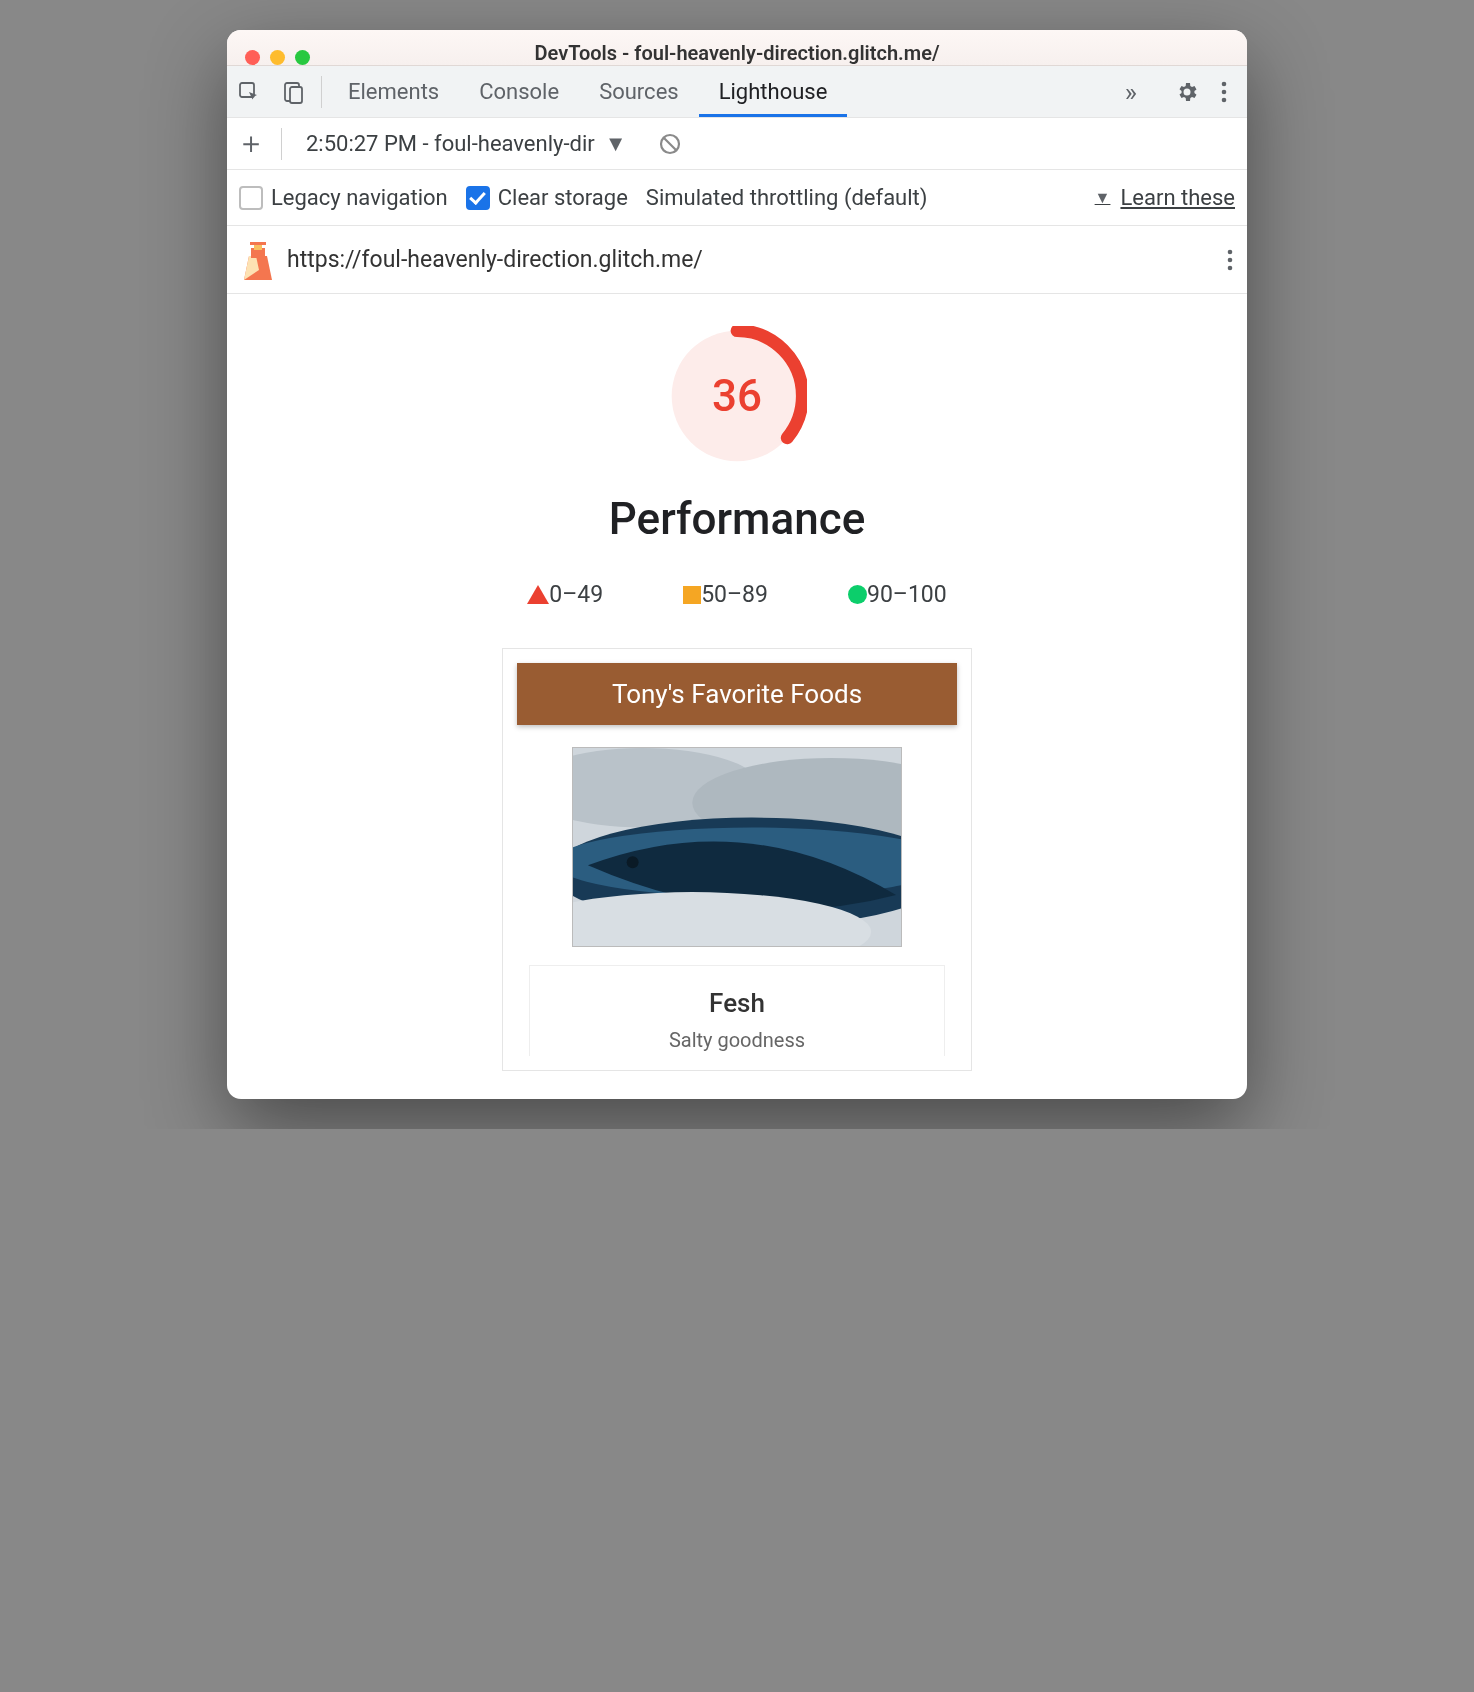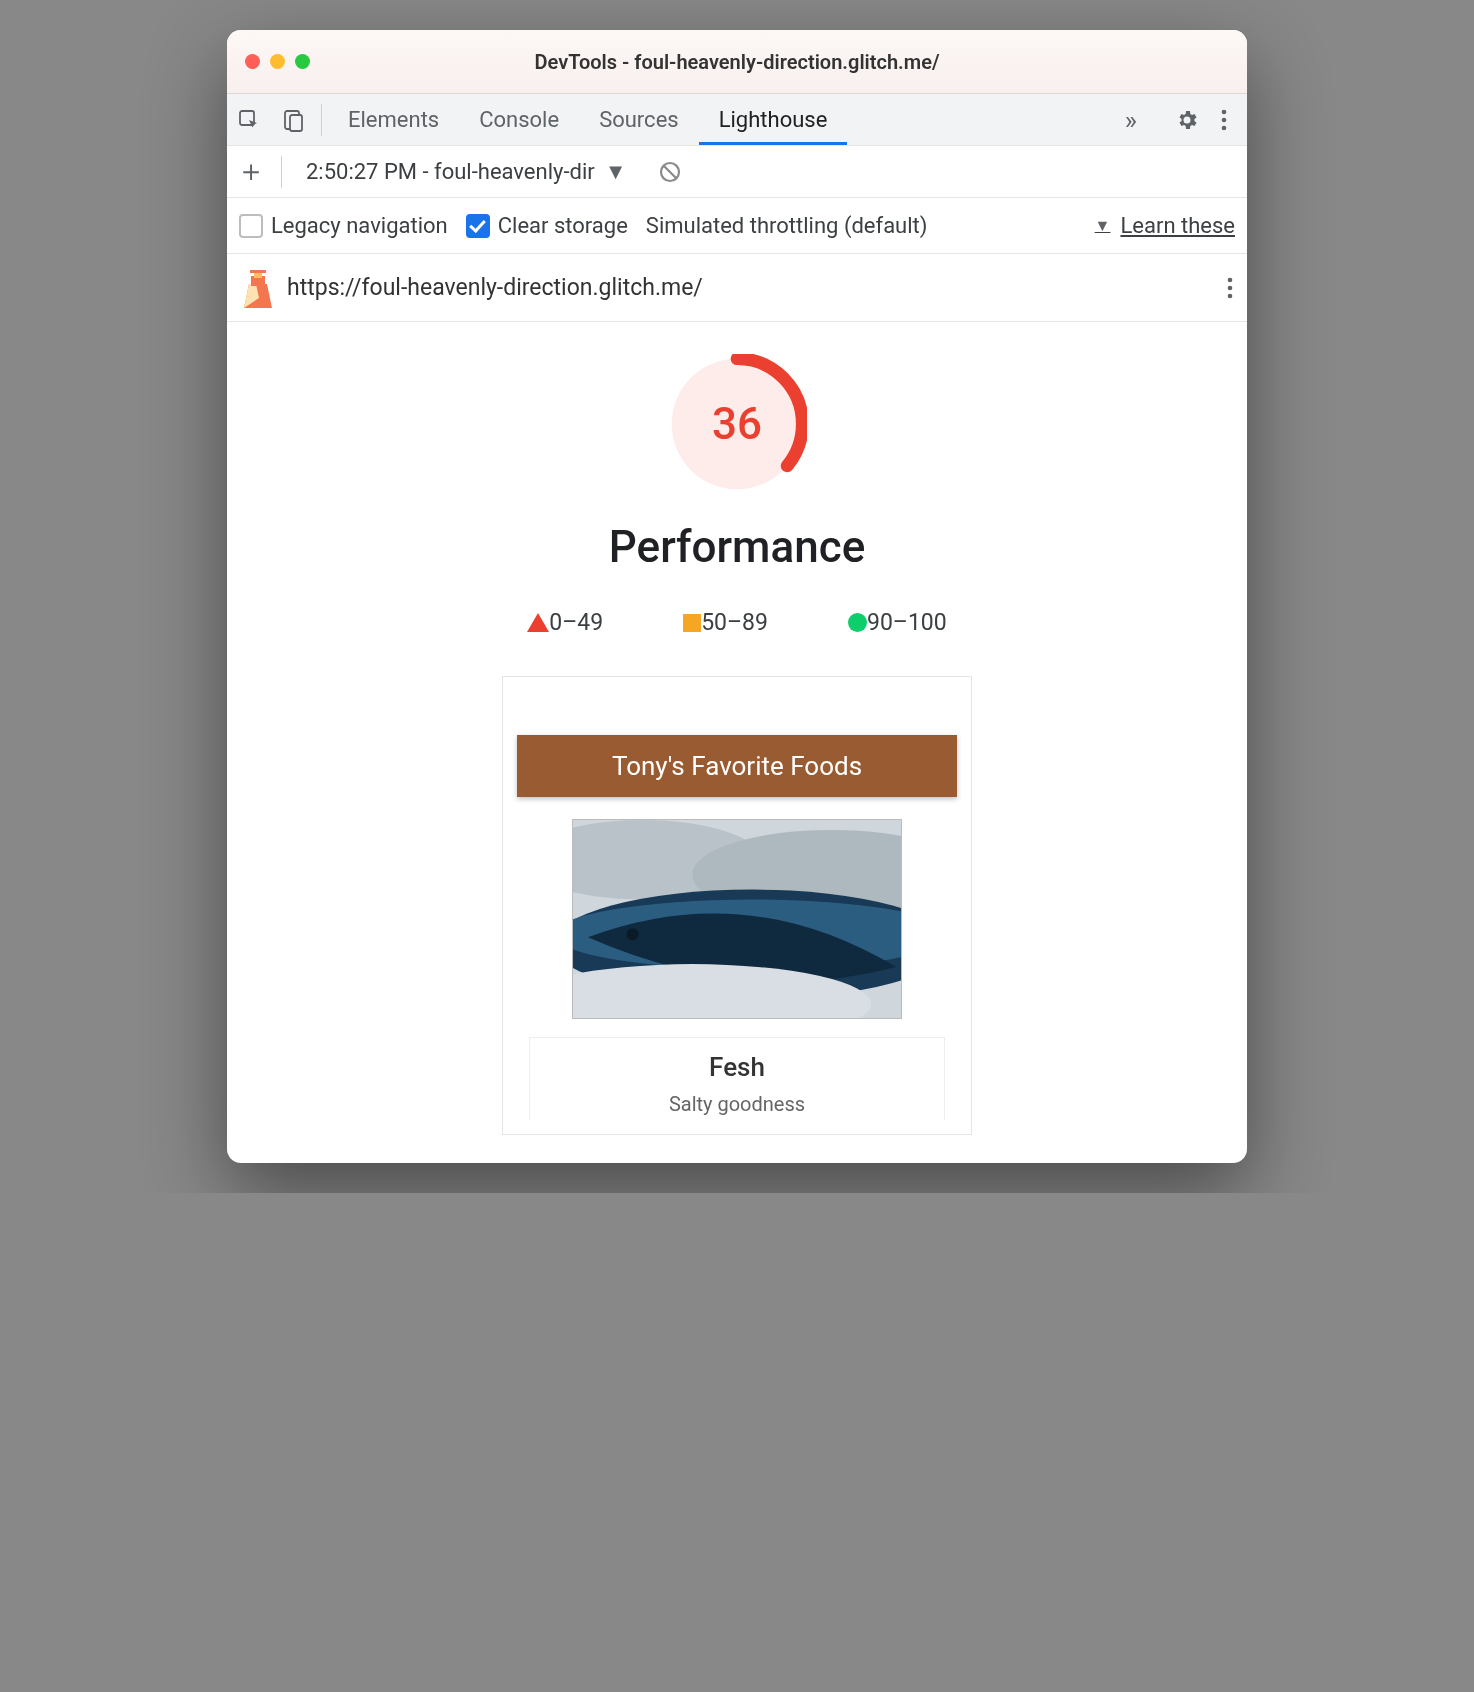--- a/index.html
+++ b/index.html
@@ -6,21 +6,21 @@
     --mac-red:#ff5f57; --mac-yellow:#febc2e; --mac-green:#28c840;
     --border:#e5e5e5; --pale:#f1f3f4; --tab-blue:#1a73e8;
     --text:#202124; --muted:#5f6368; --link:#1a73e8;
     --fail-red:#eb4030; --warn-orange:#f5a623; --pass-green:#0cce6b;
     --card-brown:#995C32;
   }
   *{box-sizing:border-box;}
   body{margin:0;background:#888;font-family:-apple-system,BlinkMacSystemFont,"Segoe UI",Roboto,Helvetica,Arial,sans-serif;font-size:21px;color:var(--text);}
   .shell{width:1020px;margin:30px auto;background:#fff;border-radius:14px;overflow:hidden;box-shadow:0 30px 80px rgba(0,0,0,.45);}
   
-  .titlebar{display:flex;align-items:center;height:64px;background:linear-gradient(#fdf7f5,#f7f0ee);position:relative;border-bottom:1px solid #e0d8d5;}
+  .titlebar{display:flex;align-items:flex-end;height:36px;background:linear-gradient(#fdf7f5,#f7f0ee);position:relative;border-bottom:1px solid #e0d8d5;}
   .traffic{display:flex;gap:10px;padding-left:18px;}
   .dot{width:15px;height:15px;border-radius:50%;}
   .t-red{background:var(--mac-red);} .t-yellow{background:var(--mac-yellow);} .t-green{background:var(--mac-green);}
   .titlebar .title{position:absolute;left:0;right:0;text-align:center;font-weight:600;font-size:20px;color:#333;pointer-events:none;}
   
   .tabs-row{display:flex;align-items:stretch;height:52px;background:var(--pale);border-bottom:1px solid var(--border);}
   .tabs-row .icon-cell{display:flex;align-items:center;justify-content:center;width:44px;color:var(--muted);}
   .sep{width:1px;height:32px;align-self:center;background:#d0d0d0;margin:0 6px;}
   .tabs{display:flex;align-items:stretch;flex:1;}
   .tab{display:flex;align-items:center;padding:0 20px;color:var(--muted);cursor:pointer;font-size:22px;}
@@ -56,24 +56,24 @@
   .metric-desc{font-size:23px;color:#3c4043;max-width:780px;margin:0 auto;line-height:1.45;}
   .metric-desc a{color:var(--link);text-decoration:underline;}
   
   .legend{display:flex;justify-content:center;gap:80px;margin:36px 0 40px;font-size:23px;color:#3c4043;}
   .legend .item{display:flex;align-items:center;}
   .tri-red{width:0;height:0;border-left:11px solid transparent;border-right:11px solid transparent;border-bottom:19px solid var(--fail-red);}
   .sq-or{width:18px;height:18px;background:var(--warn-orange);}
   .ci-gr{width:19px;height:19px;border-radius:50%;background:var(--pass-green);}
   
   .preview{width:470px;margin:0 auto 28px;border:1px solid var(--border);background:#fff;padding:14px;}
-  .pv-header{background:var(--card-brown);color:#fff;font-size:26px;padding:16px 22px;box-shadow:0 2px 5px rgba(0,0,0,.25);margin-top:44px;}
+  .pv-header{background:var(--card-brown);color:#fff;font-size:26px;padding:16px 22px;box-shadow:0 2px 5px rgba(0,0,0,.25);}
   .pv-img{margin:22px auto 0;width:330px;height:200px;background:#c9d0d6;position:relative;overflow:hidden;border:1px solid #bbb;}
   .fish{position:absolute;inset:0;}
-  .pv-caption{margin:18px 12px 0;padding:14px 16px 4px;border:1px solid #eee;border-bottom:none;}
+  .pv-caption{margin:18px 12px 0;padding:22px 16px 4px;border:1px solid #eee;border-bottom:none;}
   .pv-caption h3{margin:0 0 10px;font-size:26px;font-weight:500;color:#333;}
   .pv-caption p{margin:0;font-size:20px;color:#666;}
   svg{display:block;}
 </style>
 </head>
 <body>
 
 <div class="shell">
 
   <div class="titlebar">

